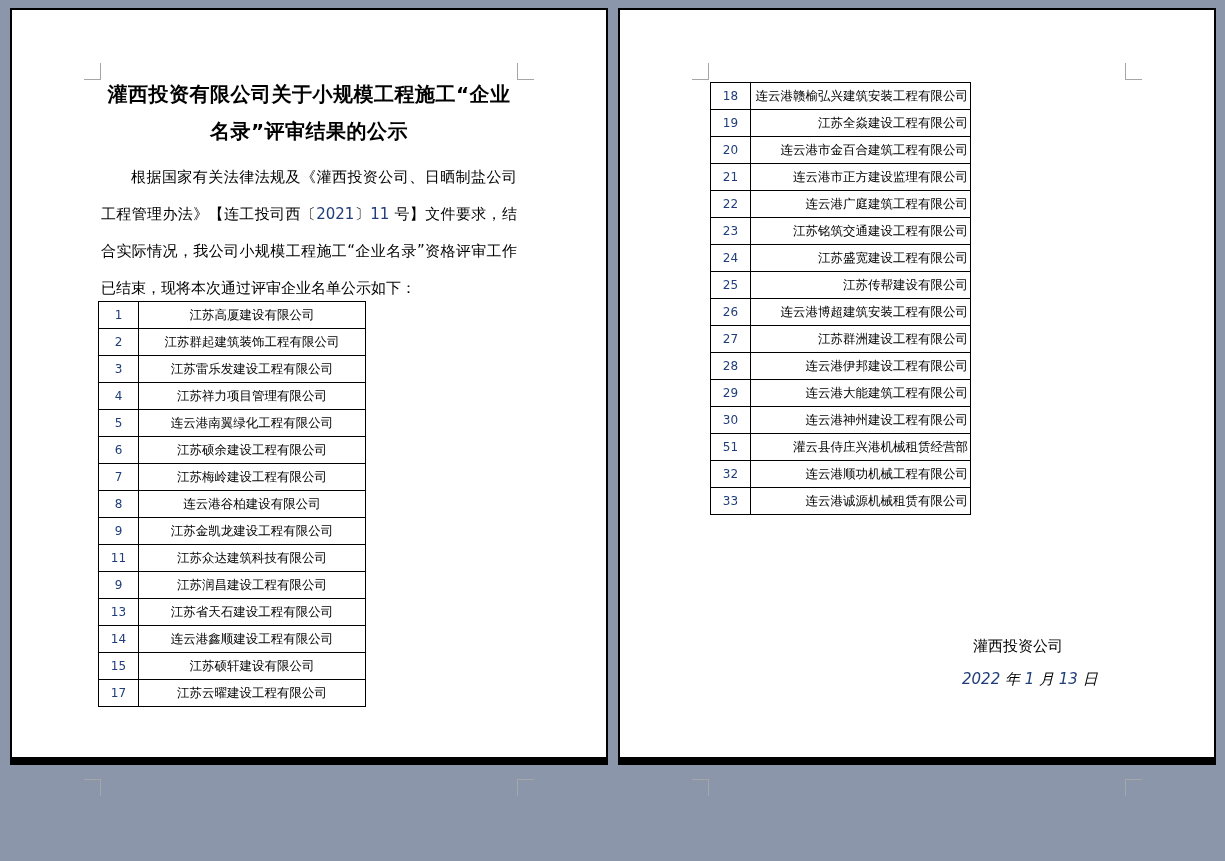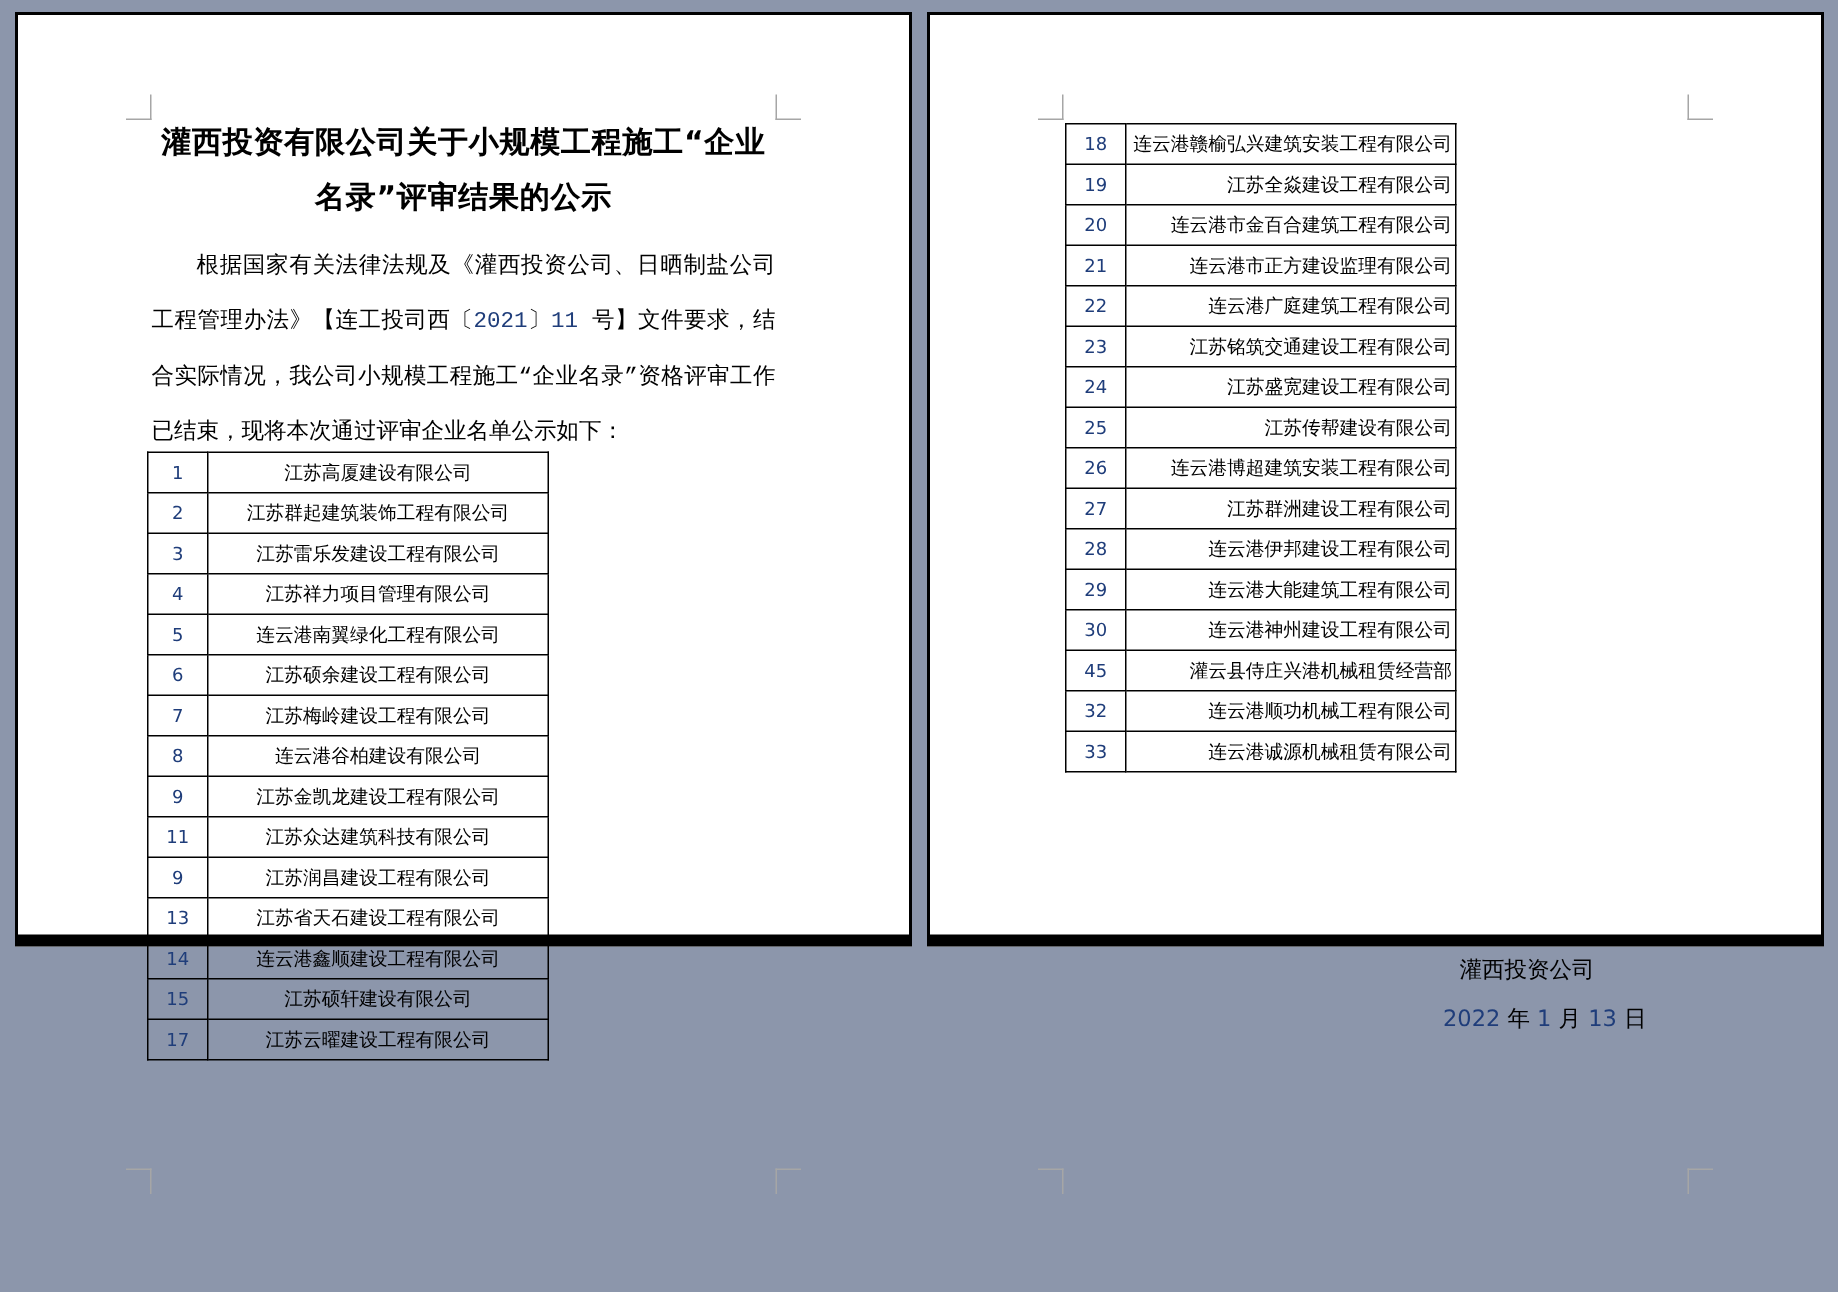--- a/index.html
+++ b/index.html
@@ -7,21 +7,21 @@
   html,body { width:1225px; height:861px; }
   body {
     background:#8C96AB;
     position:relative;
     font-family:"DejaVu Sans","Liberation Sans",sans-serif;
     color:#000;
     overflow:hidden;
   }
   .page {
     position:absolute; top:8px;
-    width:598px; height:623px;
+    width:598px; height:757px;
     background:#fff;
     border:2px solid #000;
     border-bottom-width:8px;
   }
   .page-1 { left:10px; }
   .page-2 { left:618px; }
 
   
   .mark { position:absolute; width:17px; height:17px; border:0 solid var(--crop); }
   .mark-tl { left:72px;  top:53px;  border-right-width:1px; border-bottom-width:1px; }
@@ -34,21 +34,21 @@
   .doc-title {
     margin-top:66px;
     font-size:20px; font-weight:bold;
     line-height:37px; text-align:center;
     letter-spacing:0.5px;
   }
   .para {
     font-size:15px; line-height:37px;
     text-align:justify; text-indent:2em;
   }
-  .intro { margin-top:9px;font-family:Liberation Mono, monospace; }
+  .intro { margin-top:9px; }
 
   .roster {
     position:absolute;
     border-collapse:collapse;
     table-layout:fixed;
     font-size:12.5px;
     padding-left:44px;
   }
   .roster-1 { left:86px; top:291px; width:267px; }
   .roster-2 { left:90px; top:72px;  width:260px; }
@@ -56,21 +56,21 @@
     border:1px solid #000;
     height:27px; text-align:center;
     padding:0 2px; overflow:hidden; white-space:nowrap;
   }
   .roster td.num { width:40px; color:var(--num-blue); font-size:12px; }
   .roster-1 td.name { width:227px; }
   .roster-2 td.name { width:220px;text-align:right; }
 
   .closing { position:absolute; left:88px; top:538px; width:417px; }
   .sign-line { position:absolute; left:353px; top:627px; font-size:15px; }
-  .date-line { position:absolute; left:342px; top:660px; font-size:15px; }
+  .date-line { position:absolute; left:342px; top:660px; font-size:15px;font-style:italic; }
 
   .blue { color:var(--num-blue); }
 </style>
 </head>
 <body style="background: rgb(140, 150, 171);">
 
 <div class="page page-1">
   <span class="mark mark-tl"></span>
   <span class="mark mark-tr"></span>
   <span class="mark mark-bl"></span>
@@ -201,21 +201,21 @@
         </tr>
         <tr>
           <td class="num">29</td>
           <td class="name">连云港大能建筑工程有限公司</td>
         </tr>
         <tr>
           <td class="num">30</td>
           <td class="name">连云港神州建设工程有限公司</td>
         </tr>
         <tr>
-          <td class="num">45</td>
+          <td class="num">51</td>
           <td class="name">灌云县侍庄兴港机械租赁经营部</td>
         </tr>
         <tr>
           <td class="num">32</td>
           <td class="name">连云港顺功机械工程有限公司</td>
         </tr>
         <tr>
           <td class="num">33</td>
           <td class="name">连云港诚源机械租赁有限公司</td>
         </tr>

